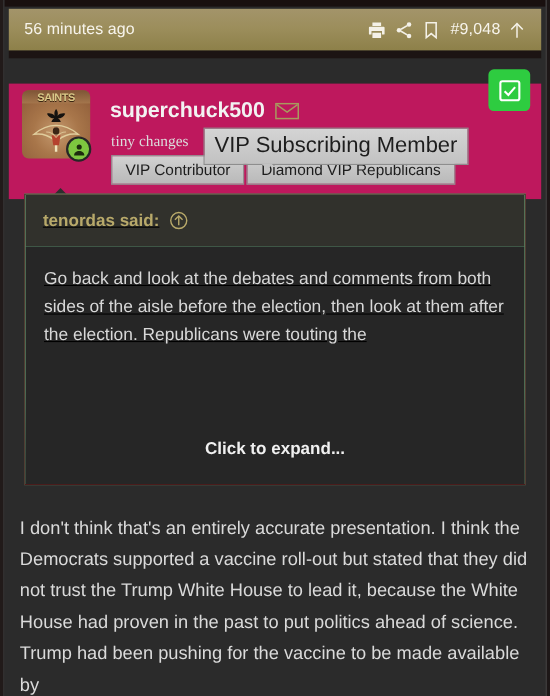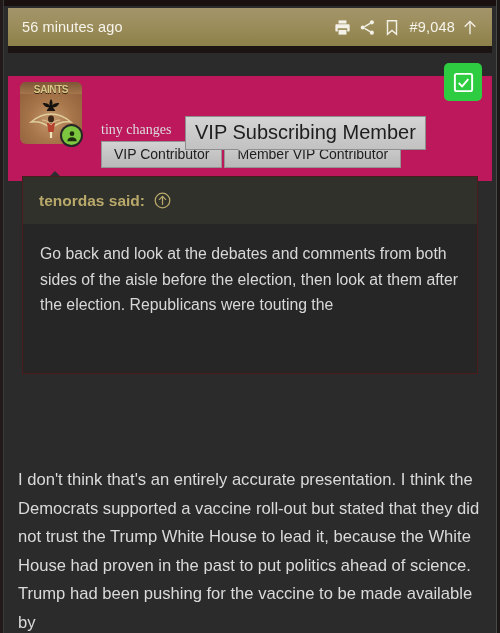--- a/index.html
+++ b/index.html
@@ -214,24 +214,25 @@
     width: 0; height: 0;
     border-left: 11px solid transparent;
     border-right: 11px solid transparent;
     border-bottom: 11px solid #2e2e2e;
   }
 
   
   .quote {
     position: absolute;
     left: 22px; top: 176px;
-    width: 456px; height: 198px;
+    width: 456px; height: 265px;
     border: 1px solid #4a1c1c;
     background: #86efac;
     overflow: hidden;
+    text-decoration: underline;
   }
   .quote-head {
     height: 47px;
     background: #31312c;
     display: flex;
     align-items: center;
     padding: 0 0 0 16px;
     gap: 8px;
   }
   .quote-author {
@@ -354,47 +355,57 @@
         </span>
       </div>
       <div class="av-badge">
         <svg width="14" height="14" viewBox="0 0 24 24" fill="#1d2b0e">
           <circle cx="12" cy="8" r="4"></circle>
           <path d="M4 21c0-4.4 3.6-7 8-7s8 2.6 8 7z"></path>
         </svg>
       </div>
     </div>
 
+    <div class="user-name-row">
+      <span class="user-name">superchuck500</span>
+      <span class="mail-ico">
+        <svg width="22" height="16" viewBox="0 0 26 18" fill="none" stroke="#a89a5e" stroke-width="1.6">
+          <rect x="1" y="1" width="24" height="16"></rect>
+          <polyline points="1.8,2 13,10 24.2,2"></polyline>
+        </svg>
+      </span>
+    </div>
 
     <div class="user-title">tiny changes</div>
 
     <div class="tooltip">VIP Subscribing Member</div>
 
     <div class="badge-row">
       <span class="badge">VIP Contributor</span>
-      <span class="badge">Member VIP Contributor</span>
+      <span class="badge">Diamond VIP Republicans</span>
     </div>
 
     <div class="bubble-tail"></div>
   </div>
 
   <div class="quote">
     <div class="quote-head">
       <span class="quote-author">tenordas said:</span>
       <span class="quote-jump">
         <svg width="19" height="19" viewBox="0 0 24 24" fill="none" stroke="#b8a96a" stroke-width="1.6">
           <circle cx="12" cy="12" r="9.2"></circle>
           <line x1="12" y1="17.5" x2="12" y2="6.8"></line>
           <polyline points="7.6,11.2 12,6.8 16.4,11.2"></polyline>
         </svg>
       </span>
     </div>
     <div class="quote-body">
       <p>Go back and look at the debates and comments from both sides of the aisle before the election, then look at them after the election. Republicans were touting the</p>
       <div class="fade"></div>
+      <div class="expand">Click to expand...</div>
     </div>
   </div>
 
   <div class="post-body">
     <p>I don't think that's an entirely accurate presentation. I think the Democrats supported a vaccine roll-out but stated that they did not trust the Trump White House to lead it, because the White House had proven in the past to put politics ahead of science. Trump had been pushing for the vaccine to be made available by</p>
   </div>
 
   <div style="position:absolute;left:444px;top:63px;width:38px;height:38px;border-radius:5px;background:#2ecc40;display:flex;align-items:center;justify-content:center;">
     <svg width="23" height="23" viewBox="0 0 24 24" fill="none" stroke="#ffffff" stroke-width="2">
       <rect x="3" y="3" width="18" height="18" rx="2"></rect>

